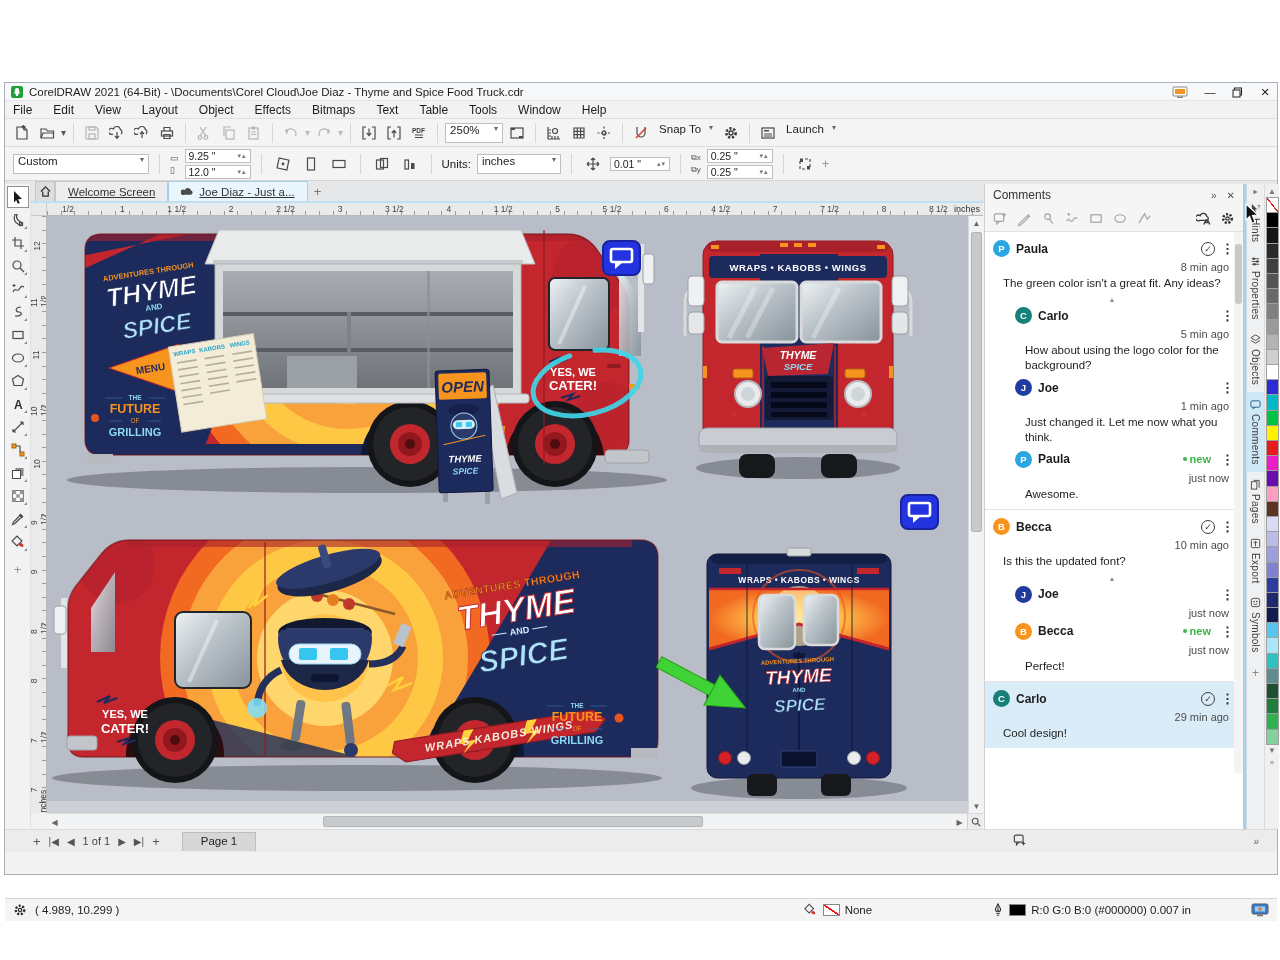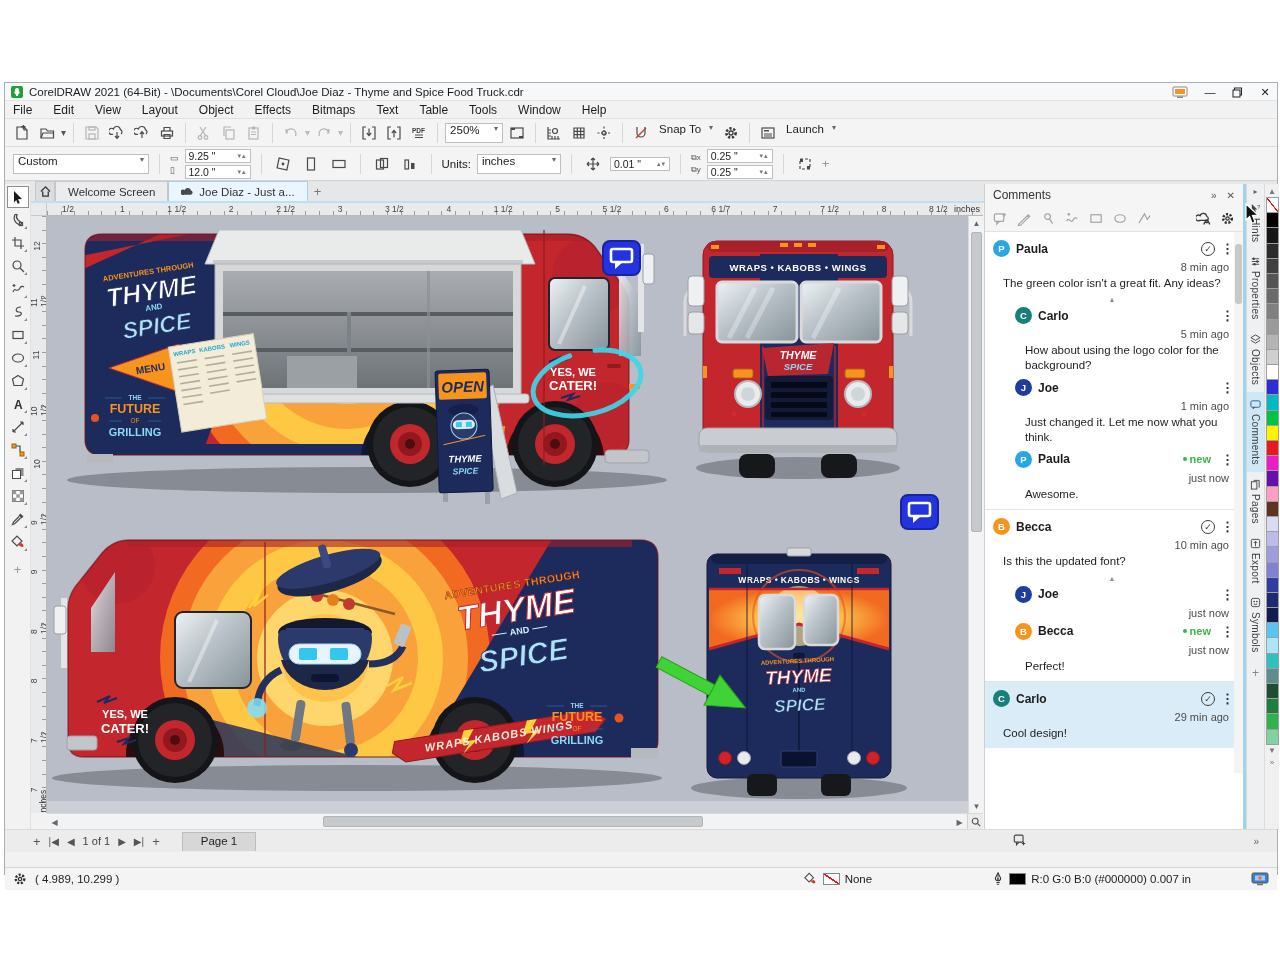--- a/index.html
+++ b/index.html
@@ -28,21 +28,21 @@
   .combo { height:20px; background:#fff; border:1px solid #bfbfbf; display:flex; align-items:flex-start; font-size:11.5px; color:#222; padding:0 4px; position:relative;}
   .combo .car { margin-left:auto; color:#666; font-size:8px; padding-left:6px;}
   .lbl { font-size:11.5px; color:#222; }
   .spinstack { display:flex; flex-direction:column; gap:2px; }
   .spinfield { width:66px; height:14px; background:#fff; border:1px solid #bfbfbf; font-size:10.5px; color:#222; display:flex; align-items:center; padding:0 3px; }
   .spinfield .ar { margin-left:auto; color:#777; font-size:7px; letter-spacing:1px;}
 
   
   .tabbar { position:absolute; left:0; top:98px; width:100%; height:22px; background:#e6e7e9; border-bottom:2px solid #bfe0f2; display:flex; align-items:flex-end; }
   .dtab-home { width:20px; height:20px; display:flex; align-items:center; justify-content:center; background:#dcdddf; border:1px solid #c6c7c9; border-bottom:none;}
-  .doctab { height:20px; display:flex; align-items:center; gap:5px; padding:0 12px; font-size:11.5px; color:#333; background:#ececee; border:1px solid #c6c7c9; border-bottom:none;}
+  .doctab { height:20px; display:flex; align-items:center; gap:5px; padding:0 12px; font-size:11.5px; color:#333; background:#ececee; border:1px solid #c6c7c9; border-bottom:none;text-decoration:underline;}
   .doctab.active { background:#eaf6fd; border-color:#a8cfe6; }
   .tabplus { width:20px; height:20px; display:flex; align-items:center; justify-content:center; color:#777; font-size:13px;}
 
   
   .toolbox { position:absolute; left:0; top:101px; width:26px; height:645px; background:#f2f2f2; border-right:1px solid #e0e0e0; display:flex; flex-direction:column; align-items:center; padding-top:2px; gap:1px;}
   .tool { width:22px; height:22px; display:flex; align-items:center; justify-content:center; position:relative;}
   .tool svg { width:14px; height:14px; }
   .tool.active { background:#fff; border:1px solid #8f8f8f; }
   .tool.fly::after { content:""; position:absolute; right:2px; bottom:2px; border-left:3px solid transparent; border-bottom:3px solid #8a8a8a; }
   .toolplus { margin-top:8px; color:#999; font-size:13px; }
@@ -110,21 +110,21 @@
   .palette { position:absolute; left:1259px; top:101px; width:15px; height:645px; background:#f0f0f0; border-left:1px solid #dcdcdc; display:flex; flex-direction:column; align-items:center; padding-top:2px;}
   .palarrow { color:#777; font-size:8px; height:12px; line-height:12px;}
   .swatches { display:flex; flex-direction:column; }
   .swatch { width:13px; height:16.2px; border:1px solid #9e9e9e; margin-top:-1px;}
   .swatch.none { background:linear-gradient(to top right,#fff 46%,#e11 47%,#e11 53%,#fff 54%); }
 
   
   .navbar { position:absolute; left:0; top:746px; width:100%; height:23px; background:#ececec; border-top:1px solid #dadada; display:flex; align-items:center; padding-left:28px; gap:8px; font-size:11px; color:#444;}
   .navbtn { font-size:10px; color:#555; }
   .pagetab { height:19px; background:#d7d7d7; border:1px solid #bdbdbd; border-bottom:none; padding:2px 18px; font-size:11.5px; color:#222; margin-left:14px;}
-  .statusbar { position:absolute; left:0; top:784px; width:100%; height:23px; background:#f4f4f4; border-top:1px solid #d6d6d6; display:flex; align-items:center; padding:0 8px; font-size:11.5px; color:#222;justify-content:space-between;}
+  .statusbar { position:absolute; left:0; top:815px; width:100%; height:23px; background:#f4f4f4; border-top:1px solid #d6d6d6; display:flex; align-items:center; padding:0 8px; font-size:11.5px; color:#222;justify-content:space-between;}
   .sw { width:17px; height:12px; border:1px solid #888; margin:0 5px;}
   .sw.none { background:linear-gradient(to top right,#fff 44%,#e11 46%,#e11 54%,#fff 56%);}
   .sw.black { background:#000; }
 
   .cursor { position:absolute; left:1238px; top:120px; width:20px; height:22px; z-index:50;}
 </style>
 </head>
 <body>
 
 <div class="window">
@@ -535,21 +535,21 @@
       <span class="rlabel" style="left: 129.8px;">1 1/2</span>
       <span class="rlabel" style="left: 184.2px;">2</span>
       <span class="rlabel" style="left: 238.6px;">2 1/2</span>
       <span class="rlabel" style="left: 293px;">3</span>
       <span class="rlabel" style="left: 347.4px;">3 1/2</span>
       <span class="rlabel" style="left: 401.8px;">4</span>
       <span class="rlabel" style="left: 456.2px;">1 1/2</span>
       <span class="rlabel" style="left: 510.6px;">5</span>
       <span class="rlabel" style="left: 565px;">5 1/2</span>
       <span class="rlabel" style="left: 619.4px;">6</span>
-      <span class="rlabel" style="left: 673.8px;">6 1/7</span>
+      <span class="rlabel" style="left: 673.8px;">4 1/2</span>
       <span class="rlabel" style="left: 728.2px;">7</span>
       <span class="rlabel" style="left: 782.6px;">7 1/2</span>
       <span class="rlabel" style="left: 837px;">8</span>
       <span class="rlabel" style="left: 891.4px;">8 1/2</span>
     </div>
   <div class="vruler">
     <span class="vunits">inches</span>
   <span class="rlabel" style="top: 30px;">12</span>
       <span class="rlabel" style="top: 84.4px;">11 1/2</span>
       <span class="rlabel" style="top: 138.8px;">11</span>

